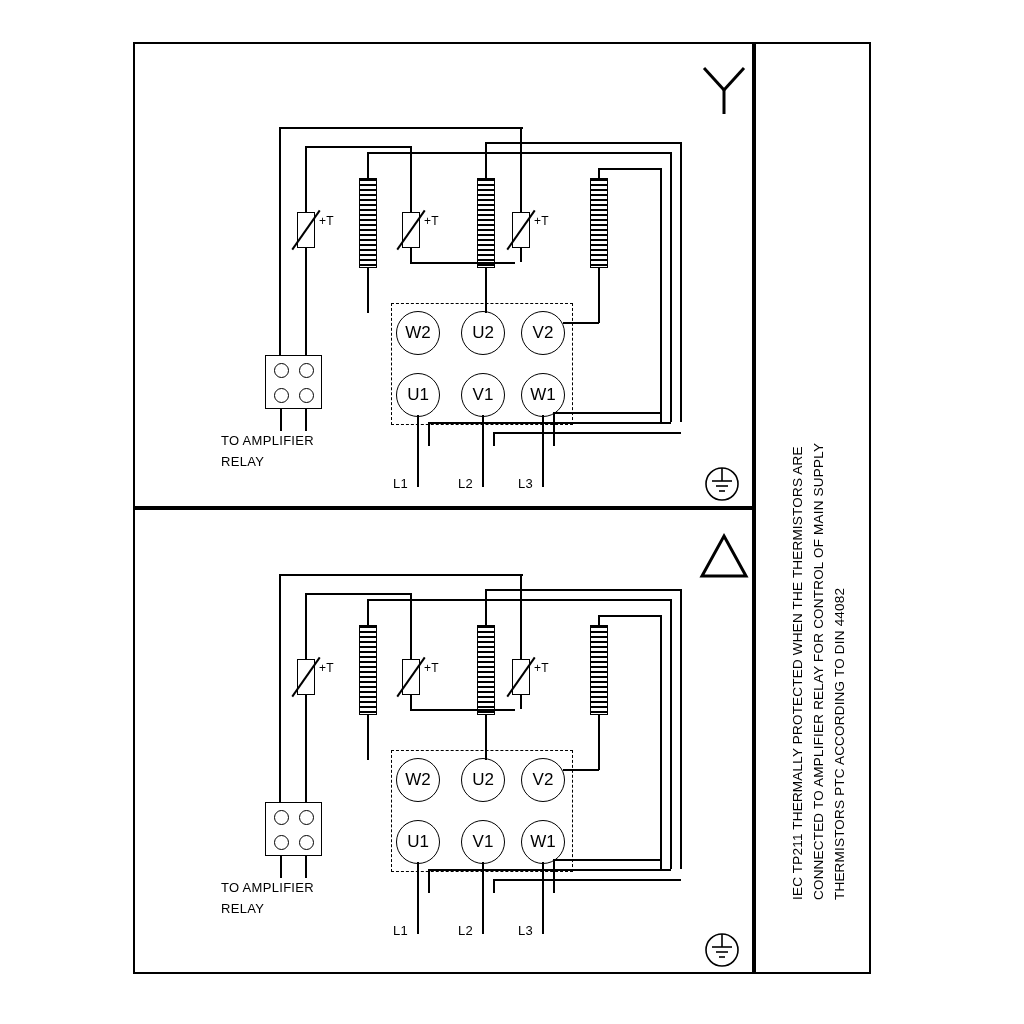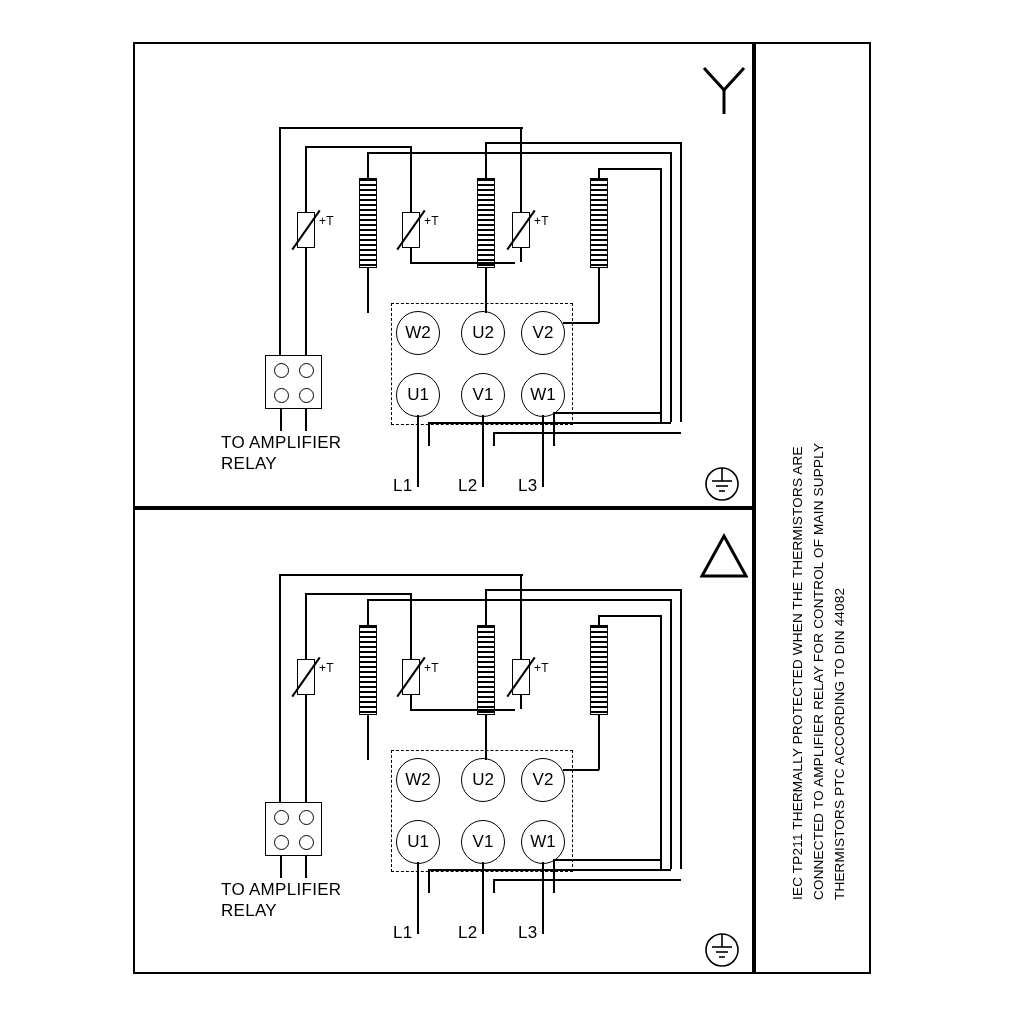--- a/index.html
+++ b/index.html
@@ -1,20 +1,20 @@
 <!DOCTYPE html>
 <html><head>
 <meta charset="utf-8">
 <style>
   html,body{margin:0;padding:0;background:#ffffff;}
   body{width:1024px;height:1024px;font-family:"Liberation Sans",sans-serif;color:#000;}
   #sheet{position:relative;width:1024px;height:1024px;}
   .frame{position:absolute;border:2px solid #000;box-sizing:border-box;}
   .wire{position:absolute;background:#000;}
-  .lbl{position:absolute;font-size:17px;letter-spacing:.3px;white-space:nowrap;}
+  .lbl{position:absolute;font-size:13px;letter-spacing:.3px;white-space:nowrap;}
   .lbl.sm{font-size:12px;}
   .term{position:absolute;width:42px;height:42px;border:1.6px solid #000;border-radius:50%;
         display:flex;align-items:center;justify-content:center;font-size:17px;background:#fff;}
   .dashbox{position:absolute;border:1.4px dashed #000;box-sizing:border-box;}
   .coil{position:absolute;border:1.5px solid #000;background:
       repeating-linear-gradient(to bottom,#000 0 2px,#fff 2px 5px);box-sizing:border-box;}
   .therm{position:absolute;width:18px;height:36px;border:1.5px solid #000;background:#fff;box-sizing:border-box;}
   .thermslash{position:absolute;width:2px;background:#000;transform:rotate(35deg);transform-origin:center;}
   .connblock{position:absolute;border:1.8px solid #000;background:#fff;box-sizing:border-box;}
   .dot{position:absolute;border:1.4px solid #000;border-radius:50%;background:#fff;}

